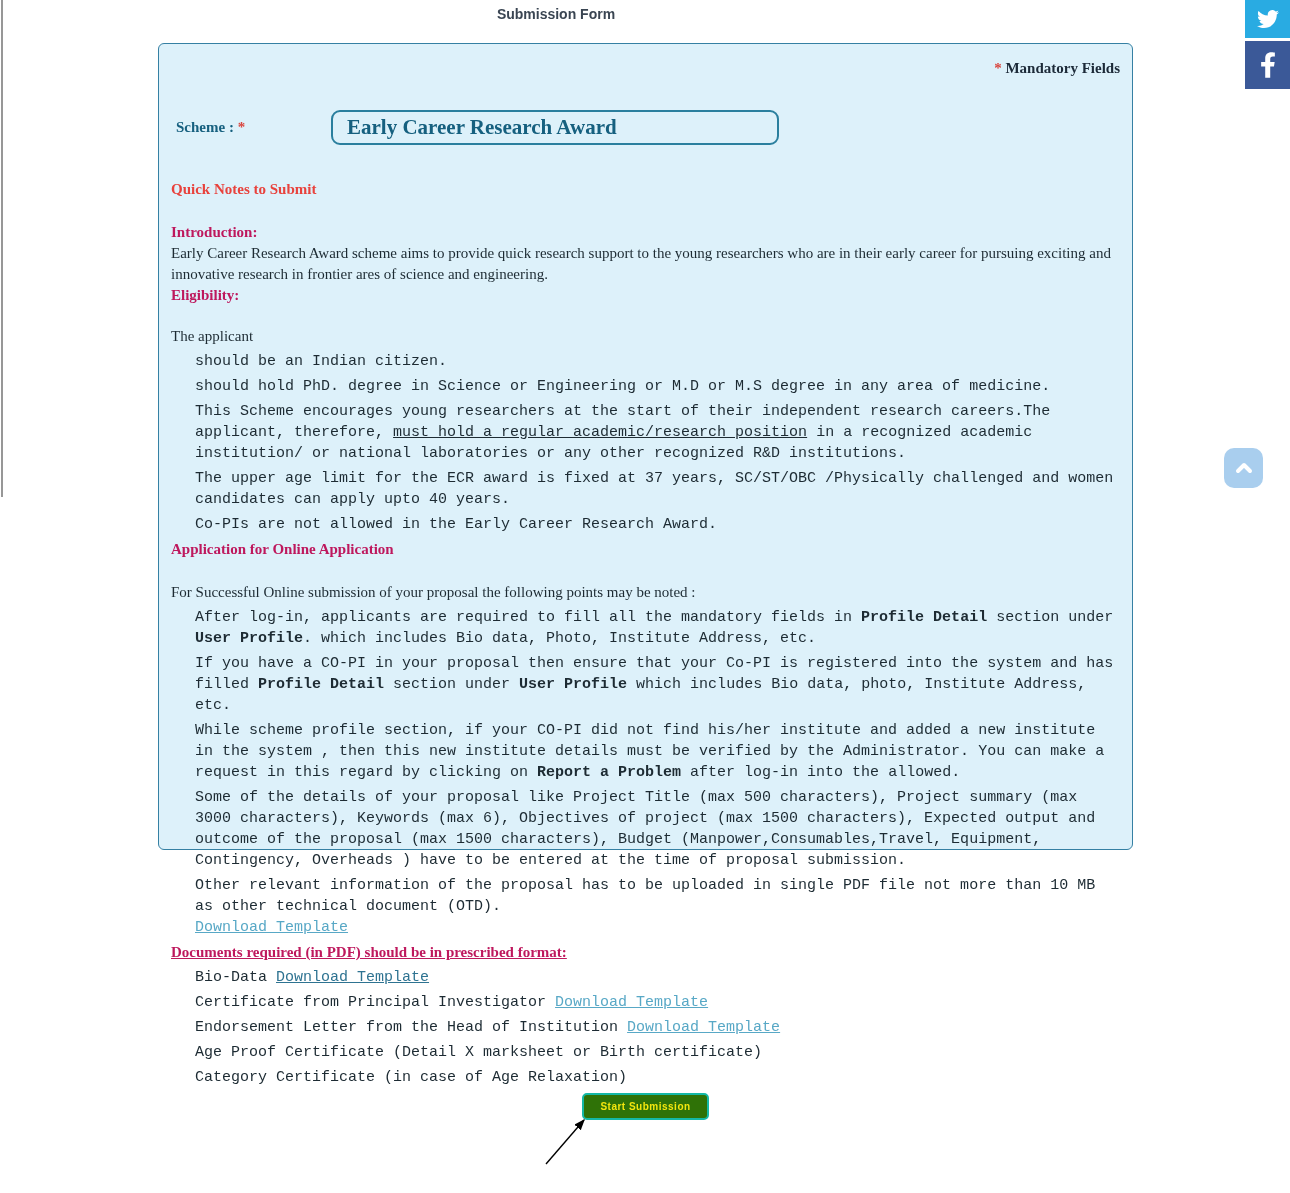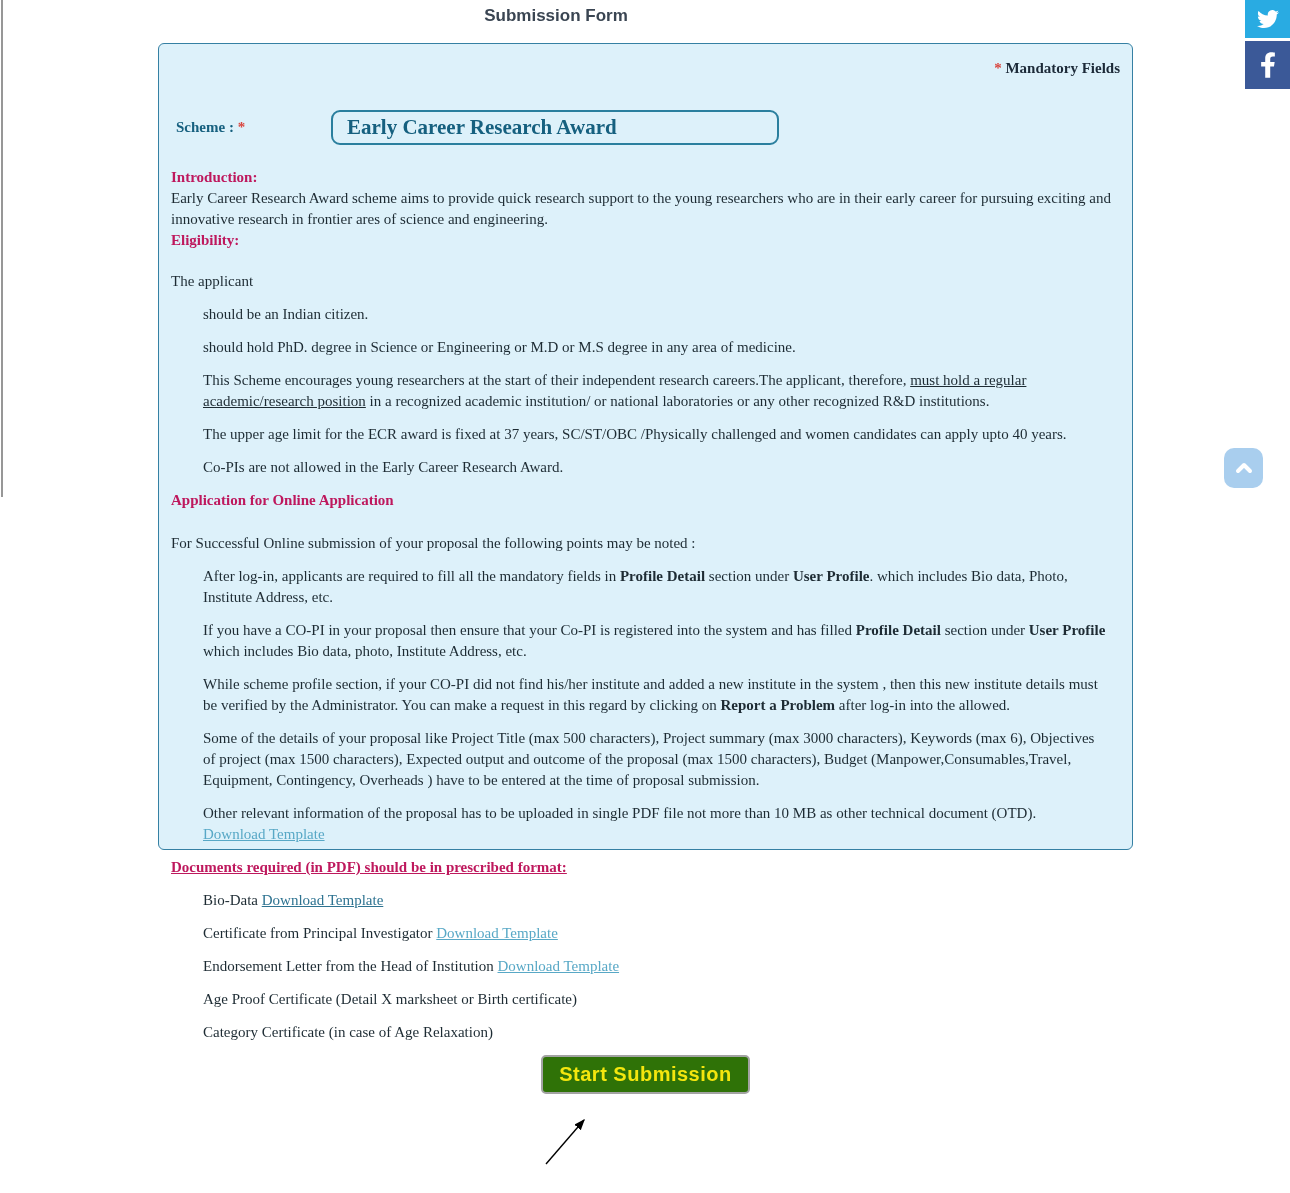--- a/index.html
+++ b/index.html
@@ -4,21 +4,21 @@
 <style>
   * { box-sizing: border-box; }
   html,body { margin:0; padding:0; }
   body {
     width:1290px; height:1193px; position:relative; background:#ffffff;
     font-family:"Liberation Serif", serif; color:#1d2b33; font-size:15px;
   }
   .left-line { position:absolute; left:1px; top:0; width:2px; height:497px; background:#979797; }
   .page-title {
     position:absolute; top:6px; left:0; width:1112px; text-align:center;
-    font-family:"Liberation Sans", sans-serif; font-size:17px; font-weight:bold; color:#3a4552; margin:0;
+    font-family:"Liberation Sans", sans-serif; font-size:14px; font-weight:bold; color:#3a4552; margin:0;
   }
   .social { position:absolute; top:0; right:0; width:45px; display:flex; flex-direction:column; gap:3px; }
   .social-btn { width:45px; display:flex; align-items:center; justify-content:center; cursor:pointer; text-decoration:none; }
   .social-btn.twitter { height:38px; background:#29abe2; }
   .social-btn.facebook { height:48px; background:#3b5998; }
 
   .panel {
     position:absolute; left:158px; top:43px; width:975px; height:807px;
     background:#ddf1fa; border:1px solid #3580a3; border-radius:6px; padding:0 12px;
     line-height:21px;
@@ -36,28 +36,28 @@
 
   .qnotes { margin-top:34px; color:#e8423c; font-weight:bold; }
   .bold { font-weight:bold; }
   .underline { text-decoration:underline; }
   .mt42 { }
   .mt22 { margin-top:22px; }
   .mt21 { margin-top:21px; }
   .mt20 { margin-top:20px; }
   .heading { font-weight:bold; color:#be185d; }
   .plain-list { list-style:none; margin:0; padding:0 0 0 20px; }
-  .plain-list li { margin:12px; }
+  .plain-list li { margin:4px;font-family:Liberation Mono, monospace; }
   .link-dark { color:#2e7391; text-decoration:underline; cursor:pointer; }
   .link-light { color:#58a8c6; text-decoration:underline; cursor:pointer; }
 
   .btn-row { margin-top:5px; text-align:center; }
   .start-btn {
-    display:inline-block; background:#2f7207; border:2px solid #a3a3a3; border-radius:5px;
-    color:#f4e60e; font-family:"Liberation Sans", sans-serif; font-weight:bold; font-size:20px;
+    display:inline-block; background:#2f7207; border:2px solid #14b8a6; border-radius:5px;
+    color:#f4e60e; font-family:"Liberation Sans", sans-serif; font-weight:bold; font-size:10px;
     letter-spacing:0.5px; padding:6px 16px; cursor:pointer;
   }
   .arrow-svg { position:absolute; left:538px; top:1108px; width:70px; height:70px; pointer-events:none; }
   .scroll-top {
     position:absolute; left:1224px; top:448px; width:39px; height:40px; background:#a9ceee;
     border-radius:10px; display:flex; align-items:center; justify-content:center; cursor:pointer;
   }
 </style>
 </head>
 <body>
@@ -81,20 +81,21 @@
 
 <div class="panel">
 
   <div class="mandatory"><span class="star">*</span> <span>Mandatory Fields</span></div>
 
   <div class="scheme-row">
     <div class="scheme-label"><span>Scheme :</span> <span class="star">*</span></div>
     <input class="scheme-input" readonly="" value="Early Career Research Award" style="">
   </div>
 
+  <div class="qnotes">Quick Notes to Submit</div>
 
   <div class="mt22">
     <div class="heading">Introduction:</div>
     <div>Early Career Research Award scheme aims to provide quick research support to the young researchers who are in their early career for pursuing exciting and innovative research in frontier ares of science and engineering.</div>
   </div>
 
   <div class="heading mt42">Eligibility:</div>
   <div class="mt20">The applicant</div>
   <ul class="plain-list">
     <li>should be an Indian citizen.</li>

